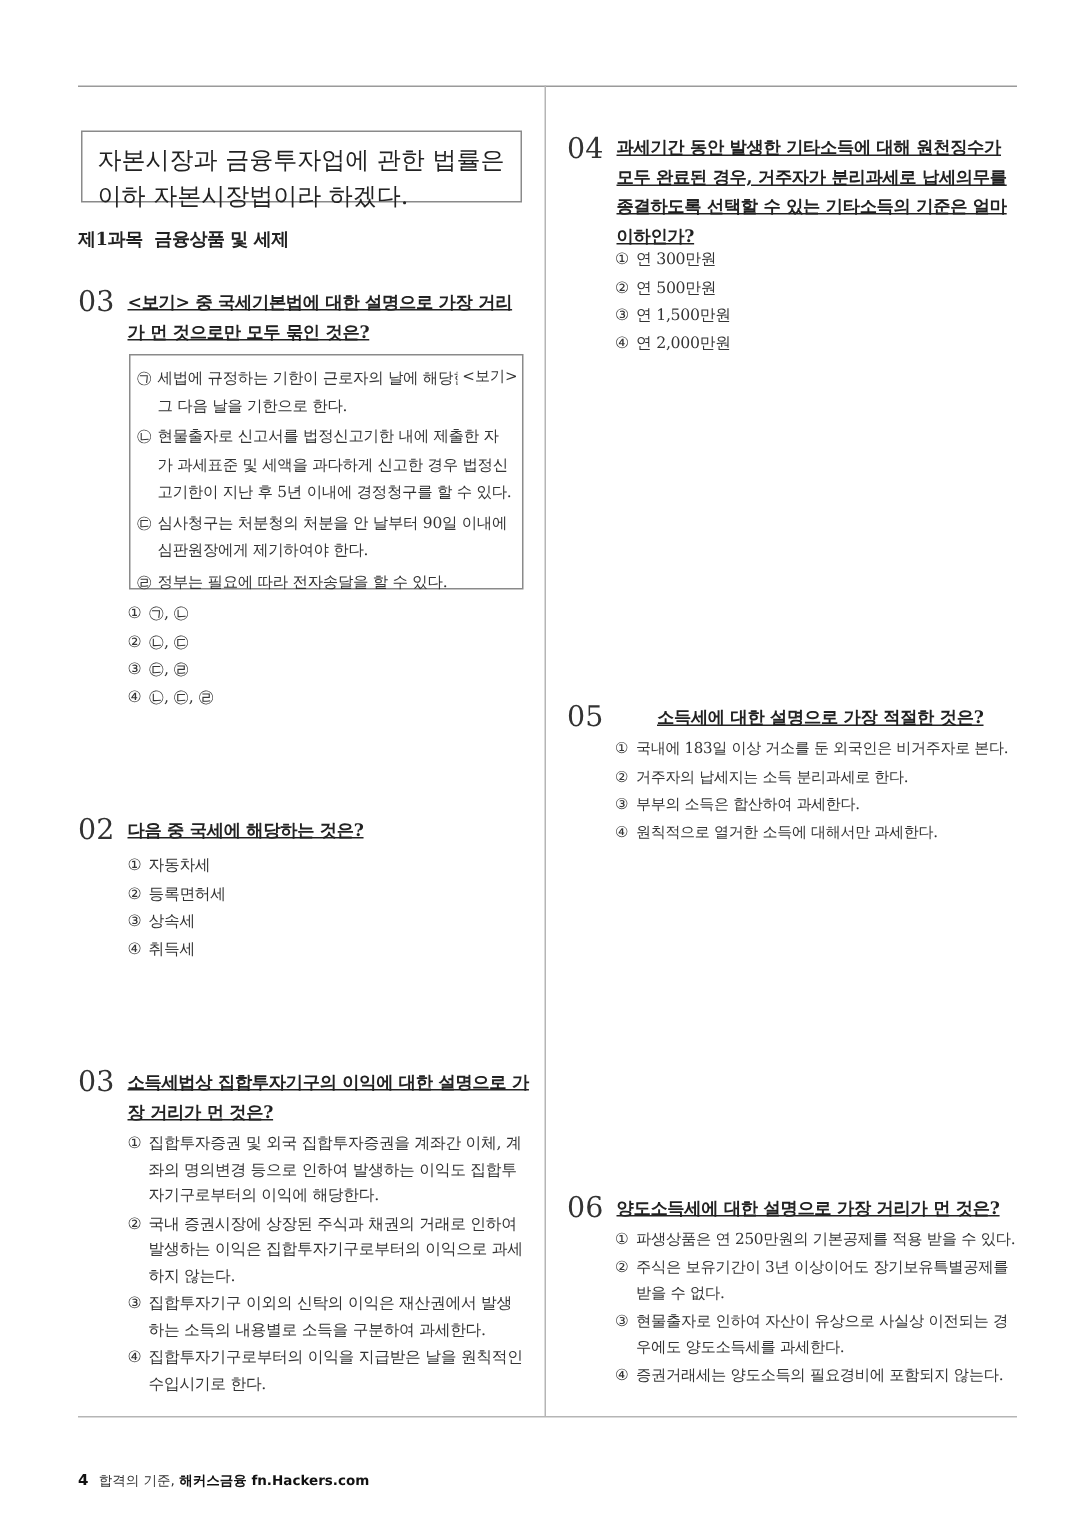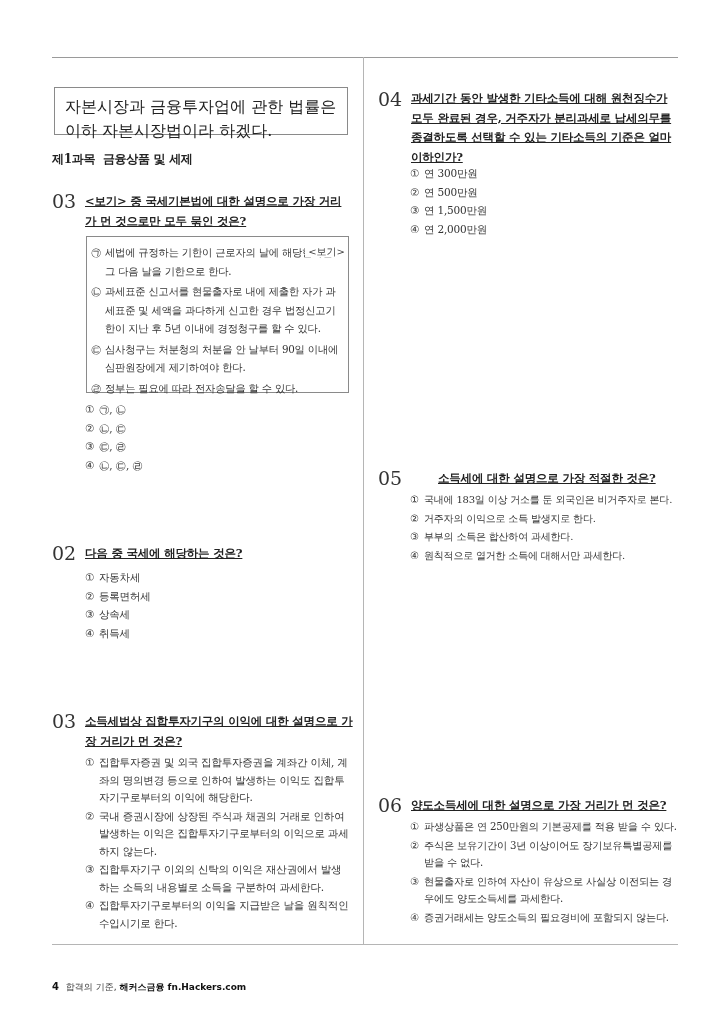--- a/index.html
+++ b/index.html
@@ -50,21 +50,21 @@
   <div class="q-text" style="width:264px;">&lt;보기&gt; 중 국세기본법에 대한 설명으로 가장 거리가 먼 것으로만 모두 묶인 것은?</div>
 </div>
 <div class="bogi">
   <div class="bogi-title"><span>&lt;보기&gt;</span></div>
   <div class="bogi-item">
       <span class="mk">㉠</span>
       <span class="tx">세법에 규정하는 기한이 근로자의 날에 해당한다면 그 다음 날을 기한으로 한다.</span>
     </div>
   <div class="bogi-item">
       <span class="mk">㉡</span>
-      <span class="tx">과세표준 신고서를 현물출자로 내에 제출한 자가 과세표준 및 세액을 과다하게 신고한 경우 법정신고기한이 지난 후 5년 이내에 경정청구를 할 수 있다.</span>
+      <span class="tx">현물출자로 신고서를 법정신고기한 내에 제출한 자가 과세표준 및 세액을 과다하게 신고한 경우 법정신고기한이 지난 후 5년 이내에 경정청구를 할 수 있다.</span>
     </div>
   <div class="bogi-item">
       <span class="mk">㉢</span>
       <span class="tx">심사청구는 처분청의 처분을 안 날부터 90일 이내에 심판원장에게 제기하여야 한다.</span>
     </div>
   <div class="bogi-item">
       <span class="mk">㉣</span>
       <span class="tx">정부는 필요에 따라 전자송달을 할 수 있다.</span>
     </div>
 </div>
@@ -160,21 +160,21 @@
   <div class="q-num">05</div>
   <div class="q-text" style="width:268px;margin-left:27px;">소득세에 대한 설명으로 가장 적절한 것은?</div>
 </div>
 <div class="opts" style="left:410px; top:491px; width:275px; font-size:10px;">
   <div class="opt">
       <span class="mk">①</span>
       <span class="tx">국내에 183일 이상 거소를 둔 외국인은 비거주자로 본다.</span>
     </div>
   <div class="opt">
       <span class="mk">②</span>
-      <span class="tx">거주자의 이익으로 소득 발생지로 한다.</span>
+      <span class="tx">거주자의 납세지는 소득 분리과세로 한다.</span>
     </div>
   <div class="opt">
       <span class="mk">③</span>
       <span class="tx">부부의 소득은 합산하여 과세한다.</span>
     </div>
   <div class="opt">
       <span class="mk">④</span>
       <span class="tx">원칙적으로 열거한 소득에 대해서만 과세한다.</span>
     </div>
 </div>

